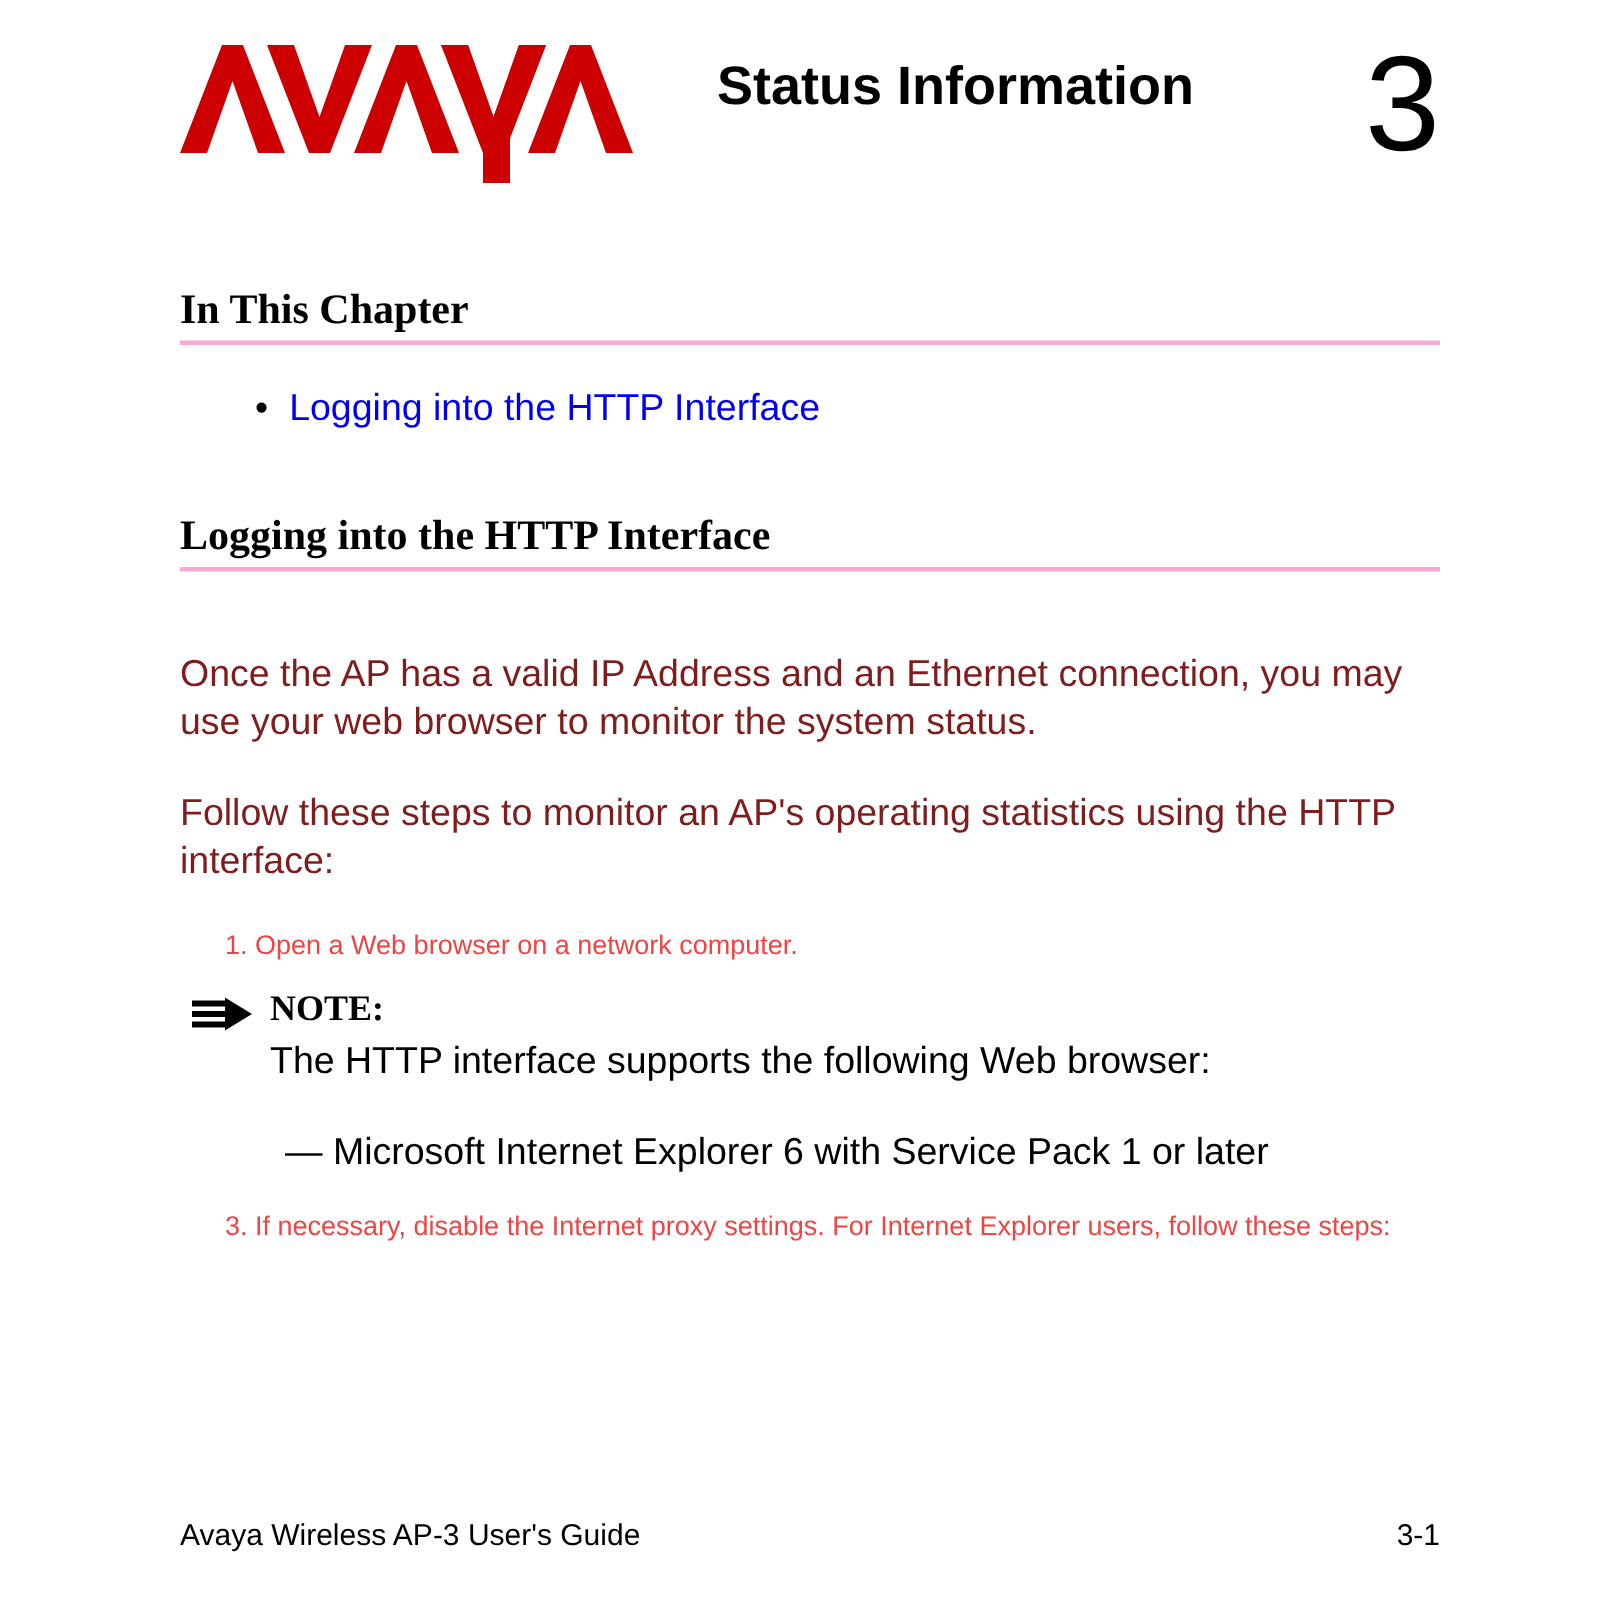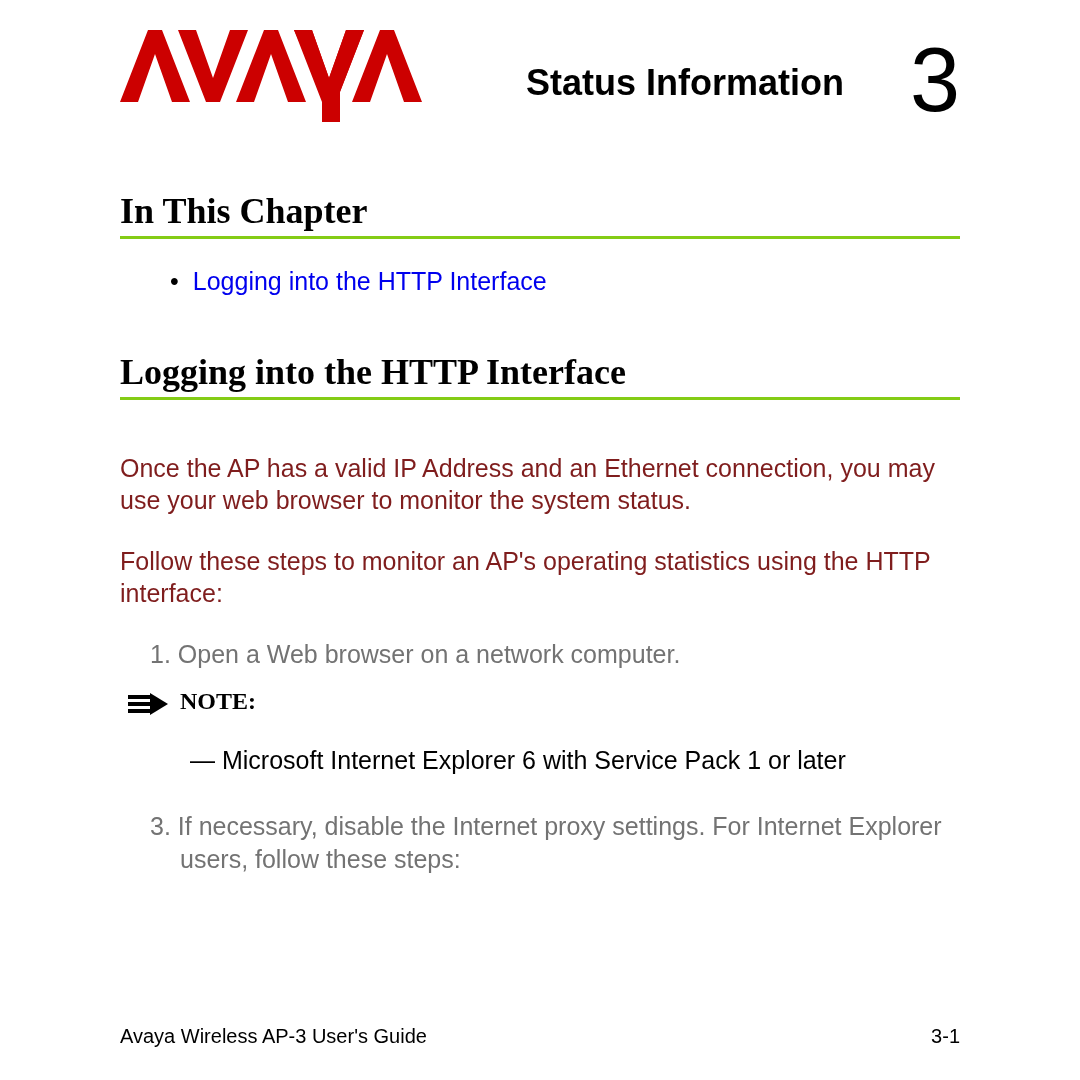--- a/index.html
+++ b/index.html
@@ -6,44 +6,43 @@
   body {
     width: 1080px;
     height: 1080px;
     background: #fff;
     font-family: Arial, Helvetica, sans-serif;
     position: relative;
     padding: 30px 120px 0 120px;
   }
   .header {
     display: flex;
-    align-items: center;
+    align-items: flex-start;
     margin-bottom: 60px;
-    gap: 48px;
   }
   .header-title {
     font-size: 36px;
     font-weight: bold;
     font-family: Arial, sans-serif;
     margin-left: 18px;
     margin-top: 6px;
     color: #000;
   }
   .chapter-number {
     font-size: 90px;
     font-family: Arial, sans-serif;
     margin-left: auto;
     line-height: 0.9;
     color: #000;
   }
   .section-heading {
     font-family: "Book Antiqua", Palatino, "Palatino Linotype", serif;
-    font-size: 36px;
+    font-size: 28px;
     font-weight: bold;
-    border-bottom: 3px solid #84cc16;
+    border-bottom: 3px solid #f9a8d4;
     padding-bottom: 4px;
     margin-bottom: 24px;
     color: #000;
   }
   .toc {
     margin-left: 50px;
     margin-bottom: 50px;
   }
   .toc-item {
     color: #0000ee;
@@ -57,27 +56,27 @@
     margin-right: 14px;
   }
   .body-text {
     font-size: 25px;
     font-family: Arial, sans-serif;
     line-height: 1.3;
     margin-bottom: 28px;
     color: #7f1d1d;
   }
   .ol-item {
-    font-size: 25px;
+    font-size: 18px;
     font-family: Arial, sans-serif;
     line-height: 1.3;
     margin-left: 60px;
     text-indent: -30px;
     margin-bottom: 18px;
-    color: #737373;
+    color: #ef4444;
   }
   .note-block {
     margin-left: 60px;
     margin-bottom: 24px;
   }
   .note-header {
     display: flex;
     align-items: flex-end;
     margin-left: -52px;
   }
@@ -98,24 +97,24 @@
     margin-top: 4px;
   }
   .dash-item {
     font-size: 25px;
     font-family: Arial, sans-serif;
     line-height: 1.4;
     margin-left: 100px;
     text-indent: -30px;
     margin-bottom: 8px;
   }
-  .dash-list { margin-top: 28px; margin-bottom: 32px; }
+  .dash-list { margin-top: 28px; margin-bottom: 20px; }
   .footer {
     position: absolute;
-    bottom: 32px;
+    bottom: 44px;
     left: 120px;
     right: 120px;
     display: flex;
     justify-content: space-between;
     font-size: 20px;
     font-family: Arial, sans-serif;
     color: #000;
   }
 </style>
 </head>
@@ -157,20 +156,21 @@
 <div class="note-block">
   <div class="note-header">
     <svg class="note-arrow" viewBox="0 0 46 22">
       <rect x="0" y="2" width="22" height="4" fill="#000"></rect>
       <rect x="0" y="9" width="22" height="4" fill="#000"></rect>
       <rect x="0" y="16" width="22" height="4" fill="#000"></rect>
       <polygon points="22,0 22,22 40,11" fill="#000"></polygon>
     </svg>
     <span class="note-label">NOTE:</span>
   </div>
+  <div class="note-text">The HTTP interface supports the following Web browser:</div>
 </div>
 
 <div class="dash-list">
   <div class="dash-item">— Microsoft Internet Explorer 6 with Service Pack 1 or later</div>
 </div>
 
 <div class="ol-item">3.  If necessary, disable the Internet proxy settings. For Internet Explorer users, follow these steps:</div>
 
 <div class="footer">
   <span>Avaya Wireless AP-3 User's Guide</span>

